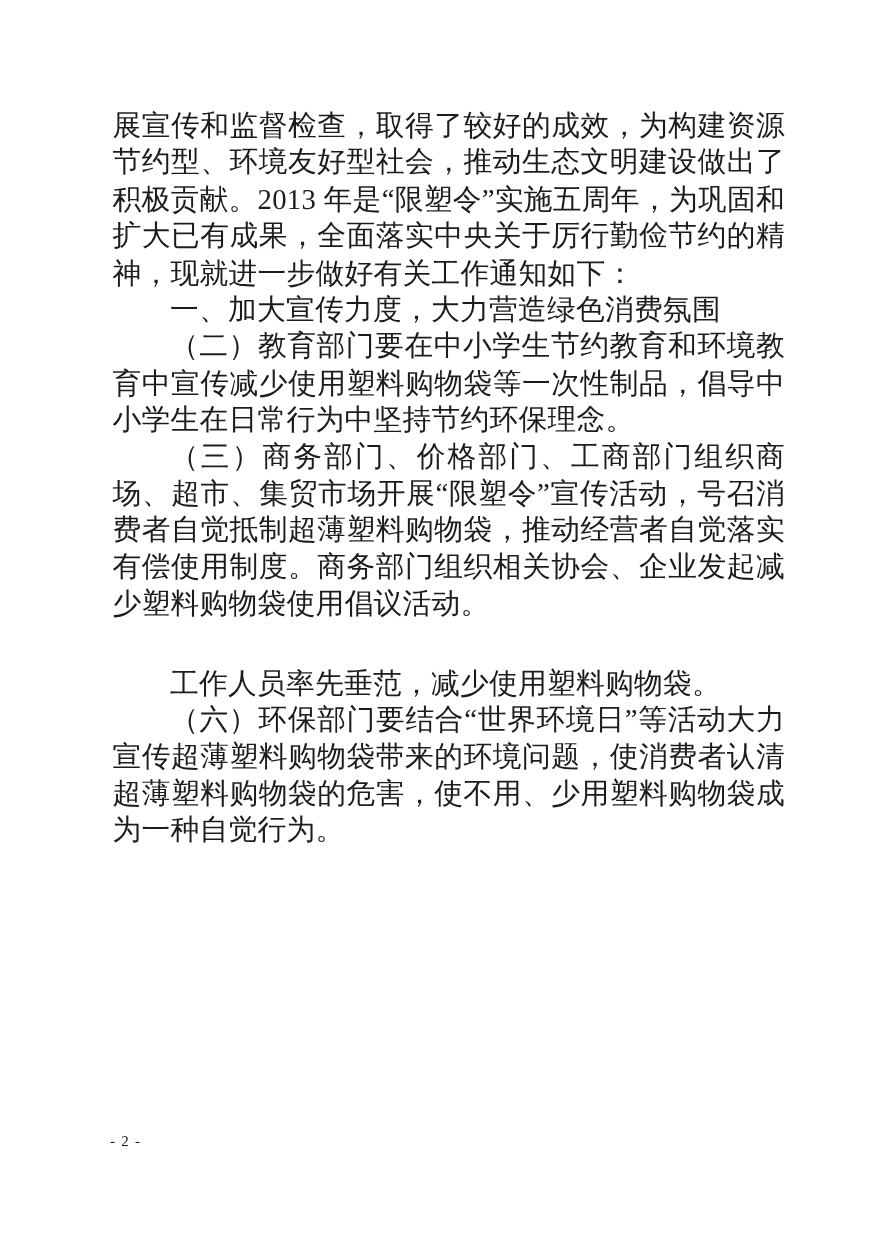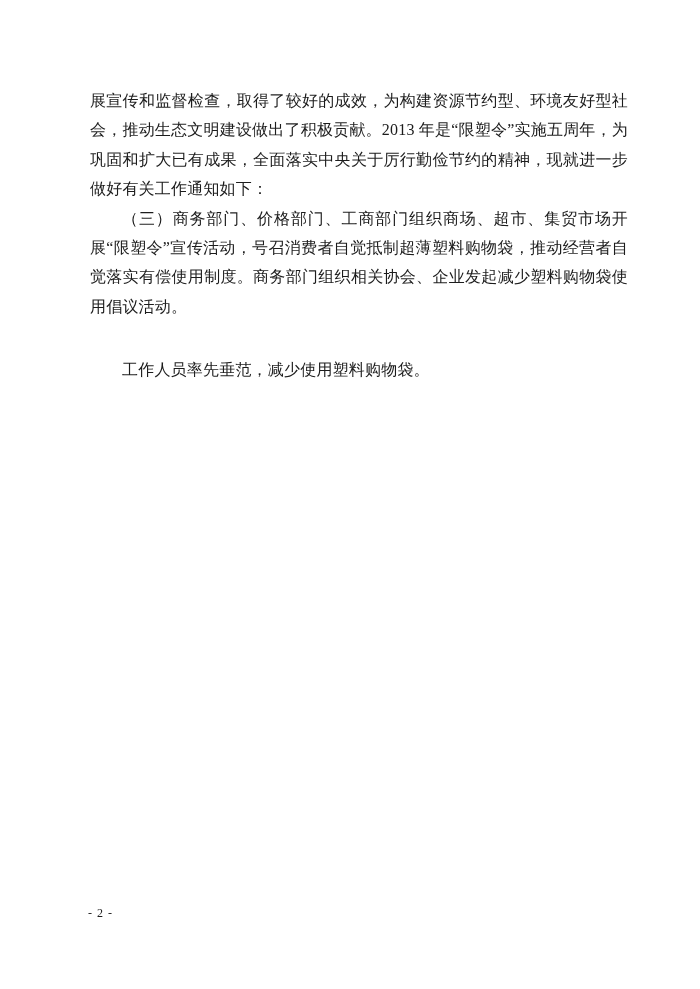--- a/index.html
+++ b/index.html
@@ -14,21 +14,21 @@
     background: #ffffff;
     font-family: "Liberation Serif", "DejaVu Serif", serif;
     color: #1c1c1c;
     overflow: hidden;
   }
   .text-block {
     position: absolute;
     left: 90px;
     top: 86px;
     width: 538px;
-    font-size: 16px;
+    font-size: 23px;
     line-height: 29.4px;
     text-align: justify;
     letter-spacing: 0.2px;
   }
   .text-block p {
     margin: 0;
     padding: 0;
   }
   .indent {
     text-indent: 2em;
@@ -44,17 +44,20 @@
     letter-spacing: 1px;
     color: #1c1c1c;
   }
 </style>
 </head>
 <body>
 
 <div class="page">
   <div class="text-block">
     <p>展宣传和监督检查，取得了较好的成效，为构建资源节约型、环境友好型社会，推动生态文明建设做出了积极贡献。2013 年是“限塑令”实施五周年，为巩固和扩大已有成果，全面落实中央关于厉行勤俭节约的精神，现就进一步做好有关工作通知如下：</p>
+    <p class="indent">一、加大宣传力度，大力营造绿色消费氛围</p>
+    <p class="indent">（二）教育部门要在中小学生节约教育和环境教育中宣传减少使用塑料购物袋等一次性制品，倡导中小学生在日常行为中坚持节约环保理念。</p>
     <p class="indent">（三）商务部门、价格部门、工商部门组织商场、超市、集贸市场开展“限塑令”宣传活动，号召消费者自觉抵制超薄塑料购物袋，推动经营者自觉落实有偿使用制度。商务部门组织相关协会、企业发起减少塑料购物袋使用倡议活动。</p>
     <p class="indent after-gap">工作人员率先垂范，减少使用塑料购物袋。</p>
+    <p class="indent">（六）环保部门要结合“世界环境日”等活动大力宣传超薄塑料购物袋带来的环境问题，使消费者认清超薄塑料购物袋的危害，使不用、少用塑料购物袋成为一种自觉行为。</p>
   </div>
   <div class="page-footer">- 2 -</div>
 </div>
 
 </body></html>

